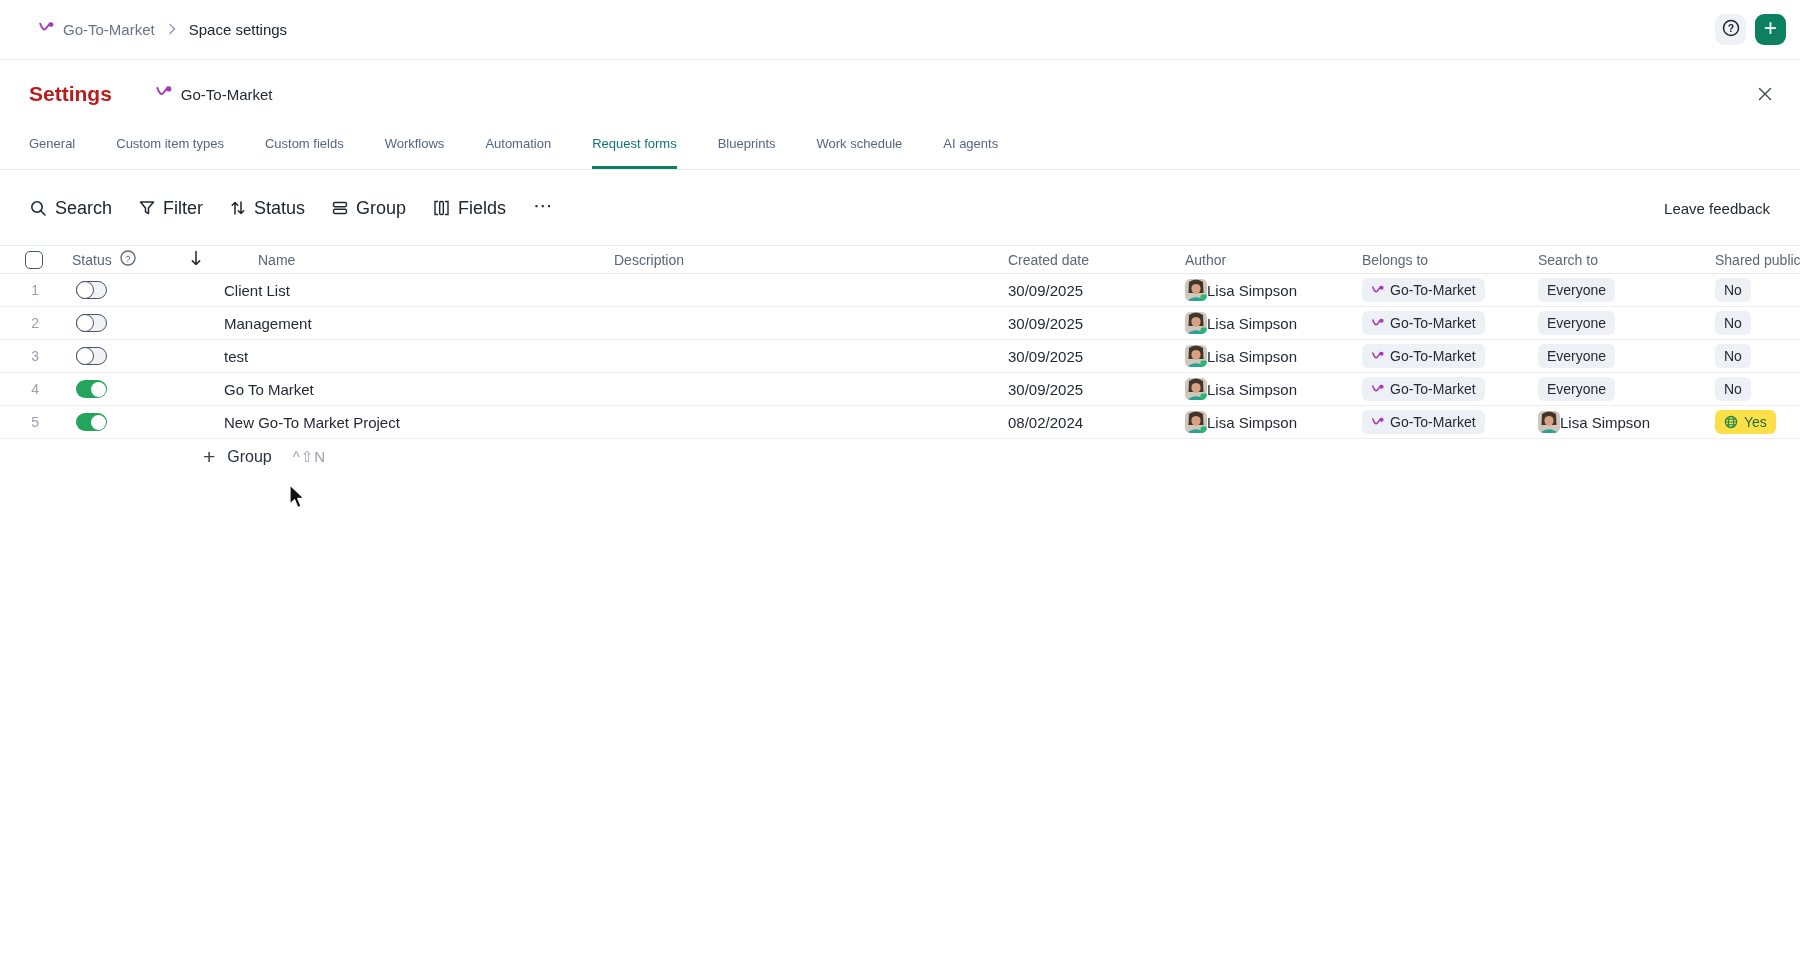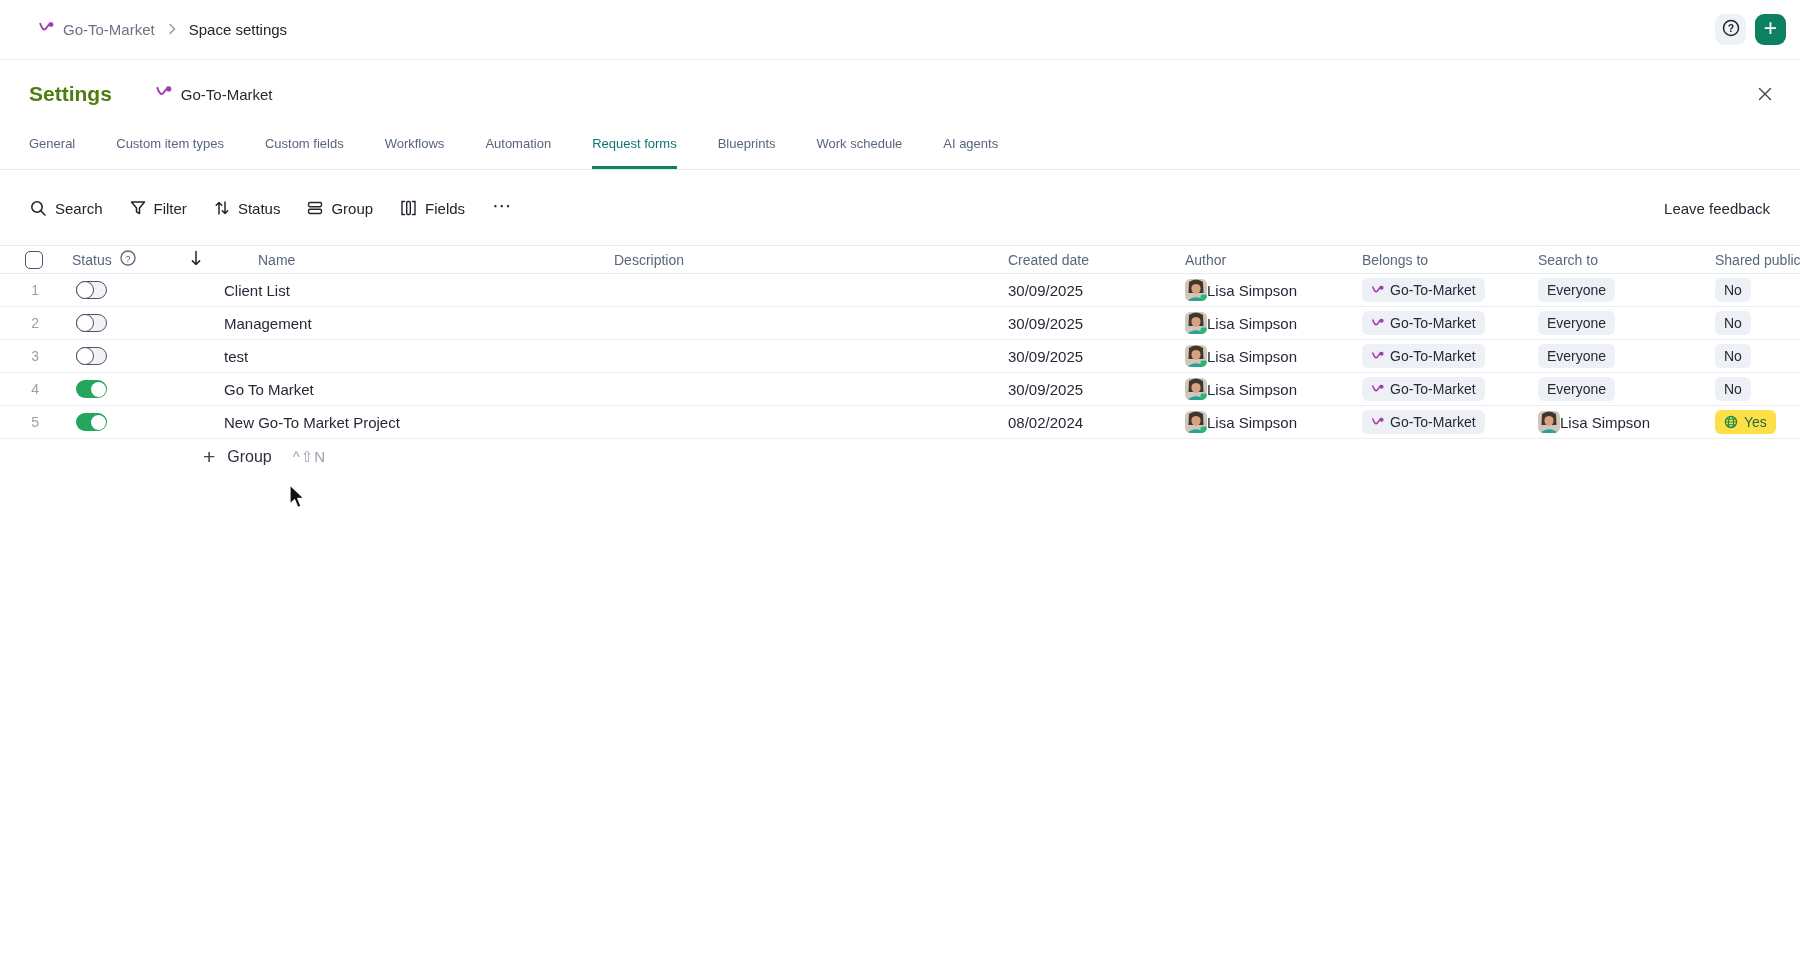--- a/index.html
+++ b/index.html
@@ -15,35 +15,35 @@
   .crumb .page-name { color:#20262f; }
   .topbar-right { margin-left:auto; display:flex; align-items:center; gap:9px; }
   .help-btn { width:31px; height:31px; border-radius:9px; background:#eef1f5;
     display:flex; align-items:center; justify-content:center; cursor:pointer; }
   .add-btn { width:31px; height:31px; border-radius:9px; background:#0c8061; color:#fff;
     display:flex; align-items:center; justify-content:center; font-size:23px;
     font-weight:400; cursor:pointer; line-height:1; padding-bottom:2px; }
 
   
   .panel-header { height:58px; display:flex; align-items:center; padding:10px 22px 0 29px; }
-  .panel-title { font-size:21px; font-weight:700; color:#4d7c0f; }
+  .panel-title { font-size:21px; font-weight:700; color:#b91c1c; }
   .panel-space { display:flex; align-items:center; margin-left:34px; font-size:15px; }
   .panel-space span { margin-left:9px; }
   .close-btn { margin-left:auto; width:26px; height:26px; display:flex; align-items:center;
     justify-content:center; font-size:21px; color:#3c4450; cursor:pointer; }
 
   
   .tabs { display:flex; padding:0 0 0 29px; border-bottom:1px solid #e8eaef; margin-top:4px; }
   .tab { font-size:13px; color:#57657d; padding:14px 0 15px; margin-right:41px;
     cursor:pointer; border-bottom:3px solid transparent; }
   .tab.active { color:#0f766e; border-bottom-color:#0c8061; }
 
   
   .toolbar { display:flex; align-items:center; height:40px; margin:18px 0 0; padding:0 30px; }
-  .tool { display:flex; align-items:center; gap:8px; font-size:15px; color:#20262f;
+  .tool { display:flex; align-items:center; gap:8px; font-size:18px; color:#20262f;
     margin-right:27px; cursor:pointer; }
   .tool svg { display:block; }
   .tool.more { font-size:19px; letter-spacing:1px; color:#20262f; padding-bottom:6px; }
   .feedback { margin-left:auto; font-size:15px; cursor:pointer; }
 
   
   .table { margin-top:17px; width:1875px; }
   .thead { display:flex; align-items:center; height:29px; border-top:1px solid #e8eaef;
     border-bottom:1px solid #e8eaef; color:#5a6679; font-size:14px; }
   .trow { display:flex; align-items:center; height:33px; border-bottom:1px solid #eceef2;

